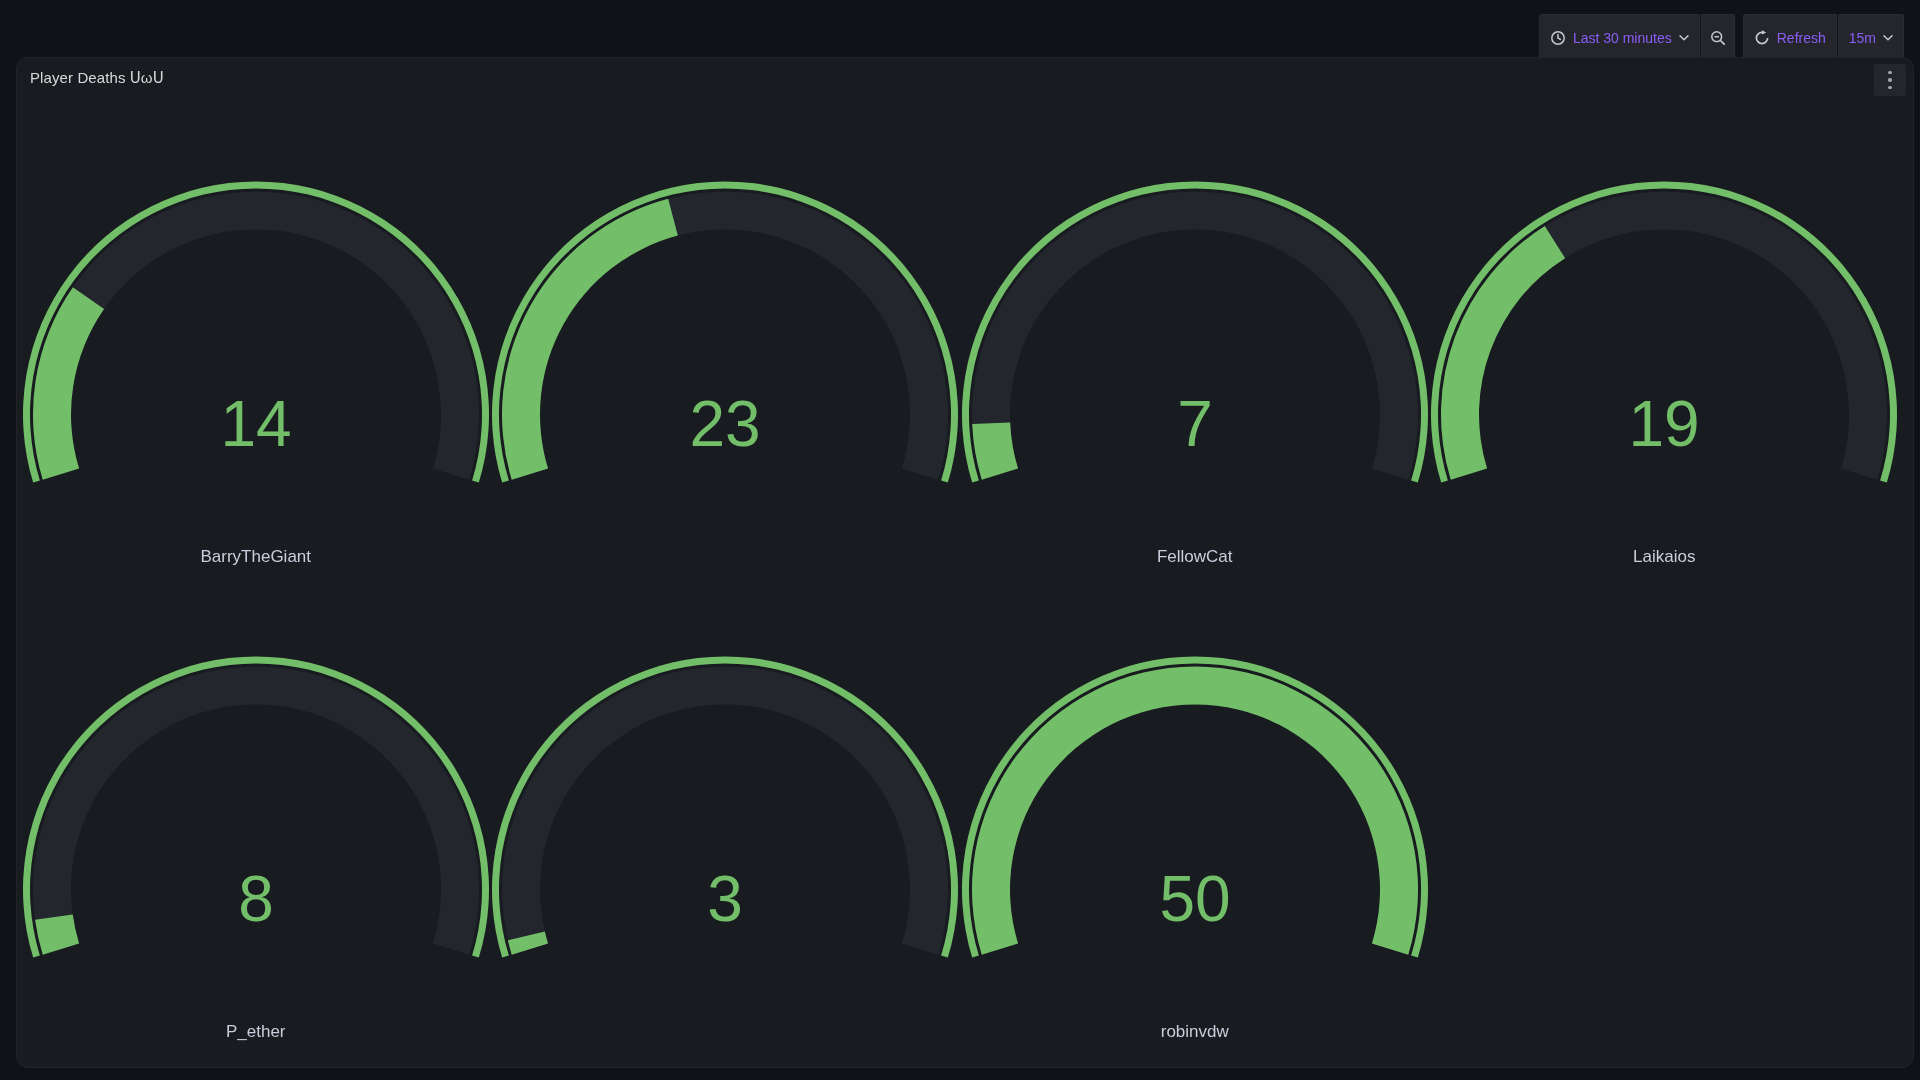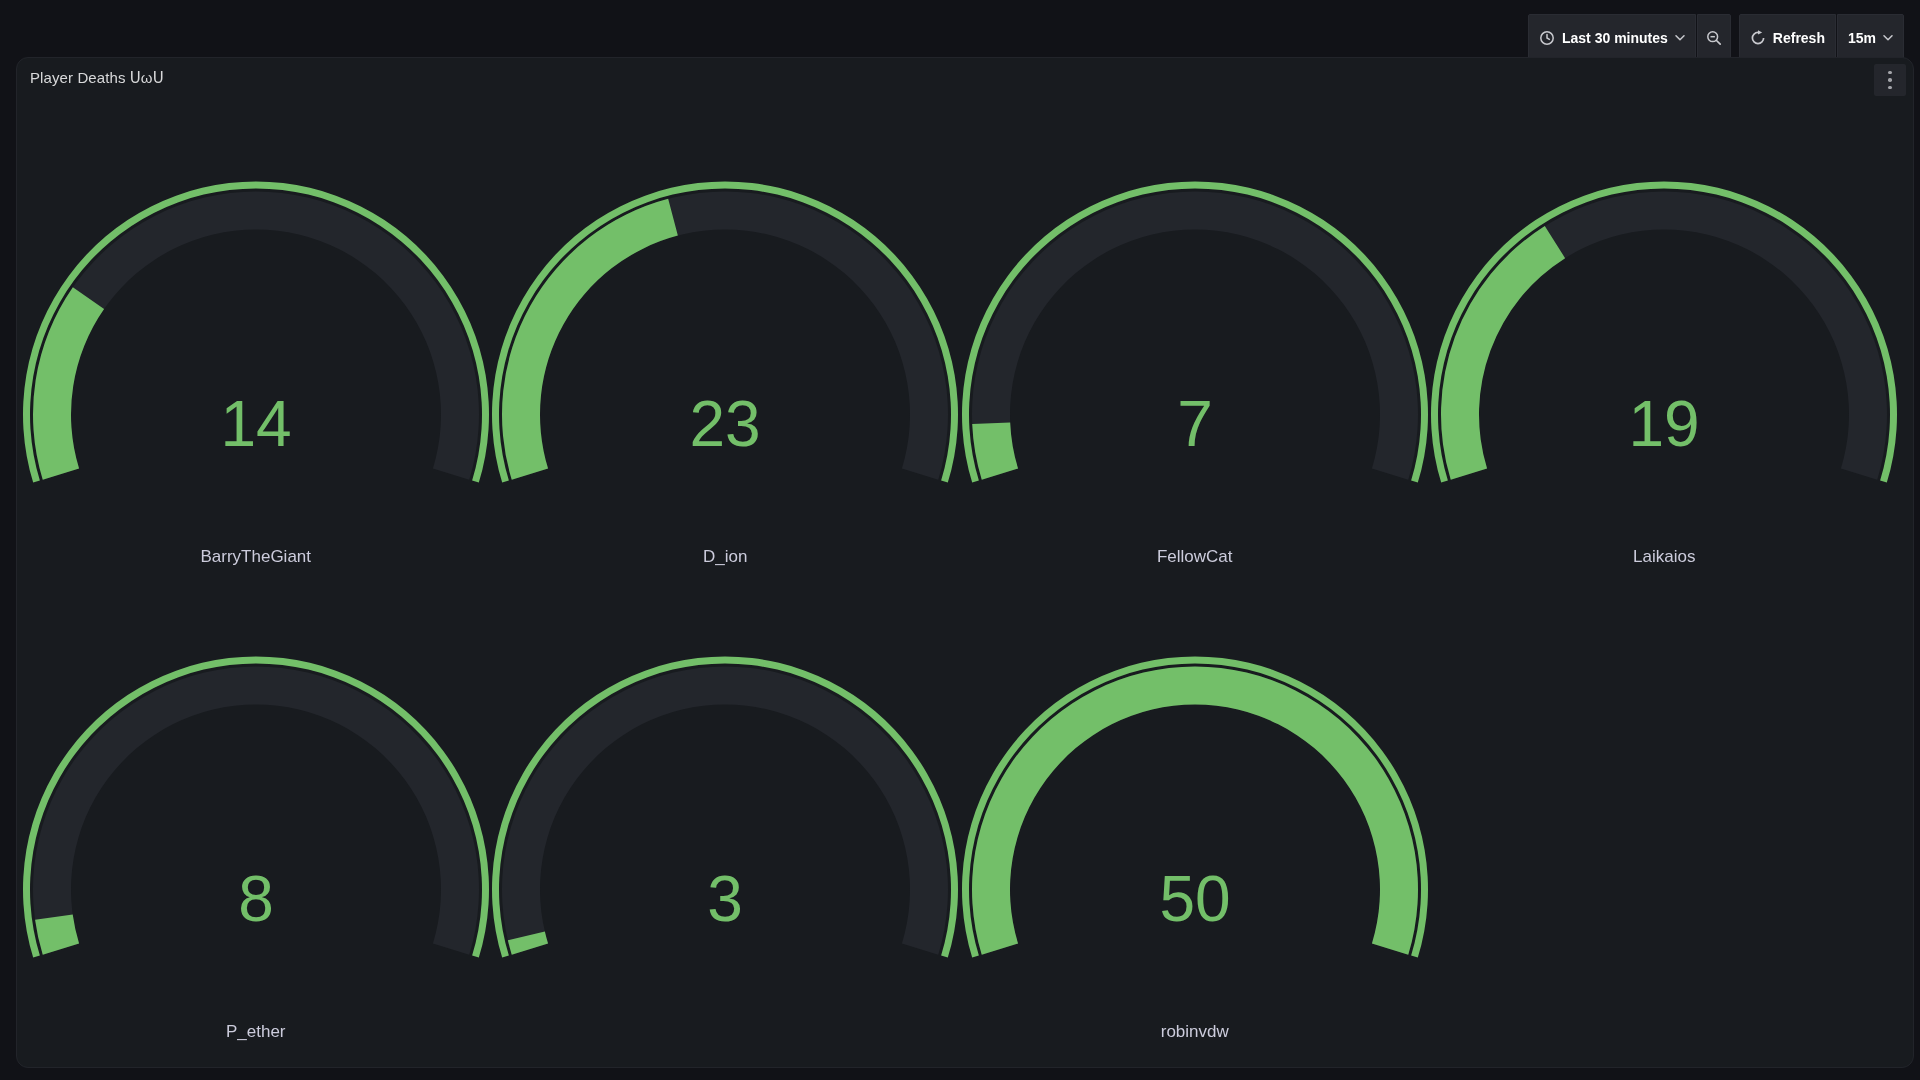--- a/index.html
+++ b/index.html
@@ -13,21 +13,21 @@
 
   
   .toolbar {
     position:absolute; top:14px; right:16px;
     display:flex; gap:8px; align-items:center; height:30px;
   }
   .btn-group { display:flex; gap:1px; height:30px; }
   .tb-btn {
     display:flex; align-items:center; gap:7px;
     background:#24262C; border:1px solid #2A2C33;
-    color:#ffffff; font-size:14px; font-weight:700;
+    color:#8b5cf6; font-size:14px; font-weight:400;
     height:47px; padding:0 10px; cursor:pointer; white-space:nowrap;
   }
   .btn-group .tb-btn:first-child { border-radius:2px 0 0 2px; }
   .btn-group .tb-btn:last-child  { border-radius:0 2px 2px 0; }
   .btn-group .tb-btn:only-child  { border-radius:2px; }
   .tb-btn.icon-only { padding:0 8px; }
   .tb-btn svg { display:block; color:#C8C9CE; }
 
   
   .panel {
@@ -136,21 +136,20 @@
         </svg>
         <div class="gauge-name">BarryTheGiant</div>
       </div>
       <div class="gauge-cell">
         <svg class="dial" viewBox="0 0 470 312">
           <path d="M12.18 301.62 A233 233 0 1 1 457.82 301.62 L451.12 299.58 A226 226 0 1 0 18.88 299.58 Z" fill="#73BF69"></path>
           <path d="M21.74 298.70 A223 223 0 1 1 448.26 298.70 L411.92 287.59 A185 185 0 1 0 58.08 287.59 Z" fill="#23262C"></path>
           <path d="M21.74 298.70 A223 223 0 0 1 178.16 17.86 L187.85 54.61 A185 185 0 0 0 58.08 287.59 Z" fill="#73BF69"></path>
           <text x="235" y="265" class="gauge-value-text" fill="#73BF69">23</text>
         </svg>
-        <div class="gauge-name">D_ion</div>
       </div>
       <div class="gauge-cell">
         <svg class="dial" viewBox="0 0 470 312">
           <path d="M12.18 301.62 A233 233 0 1 1 457.82 301.62 L451.12 299.58 A226 226 0 1 0 18.88 299.58 Z" fill="#73BF69"></path>
           <path d="M21.74 298.70 A223 223 0 1 1 448.26 298.70 L411.92 287.59 A185 185 0 1 0 58.08 287.59 Z" fill="#23262C"></path>
           <path d="M21.74 298.70 A223 223 0 0 1 12.20 243.02 L50.17 241.40 A185 185 0 0 0 58.08 287.59 Z" fill="#73BF69"></path>
           <text x="235" y="265" class="gauge-value-text" fill="#73BF69">7</text>
         </svg>
         <div class="gauge-name">FellowCat</div>
       </div>

